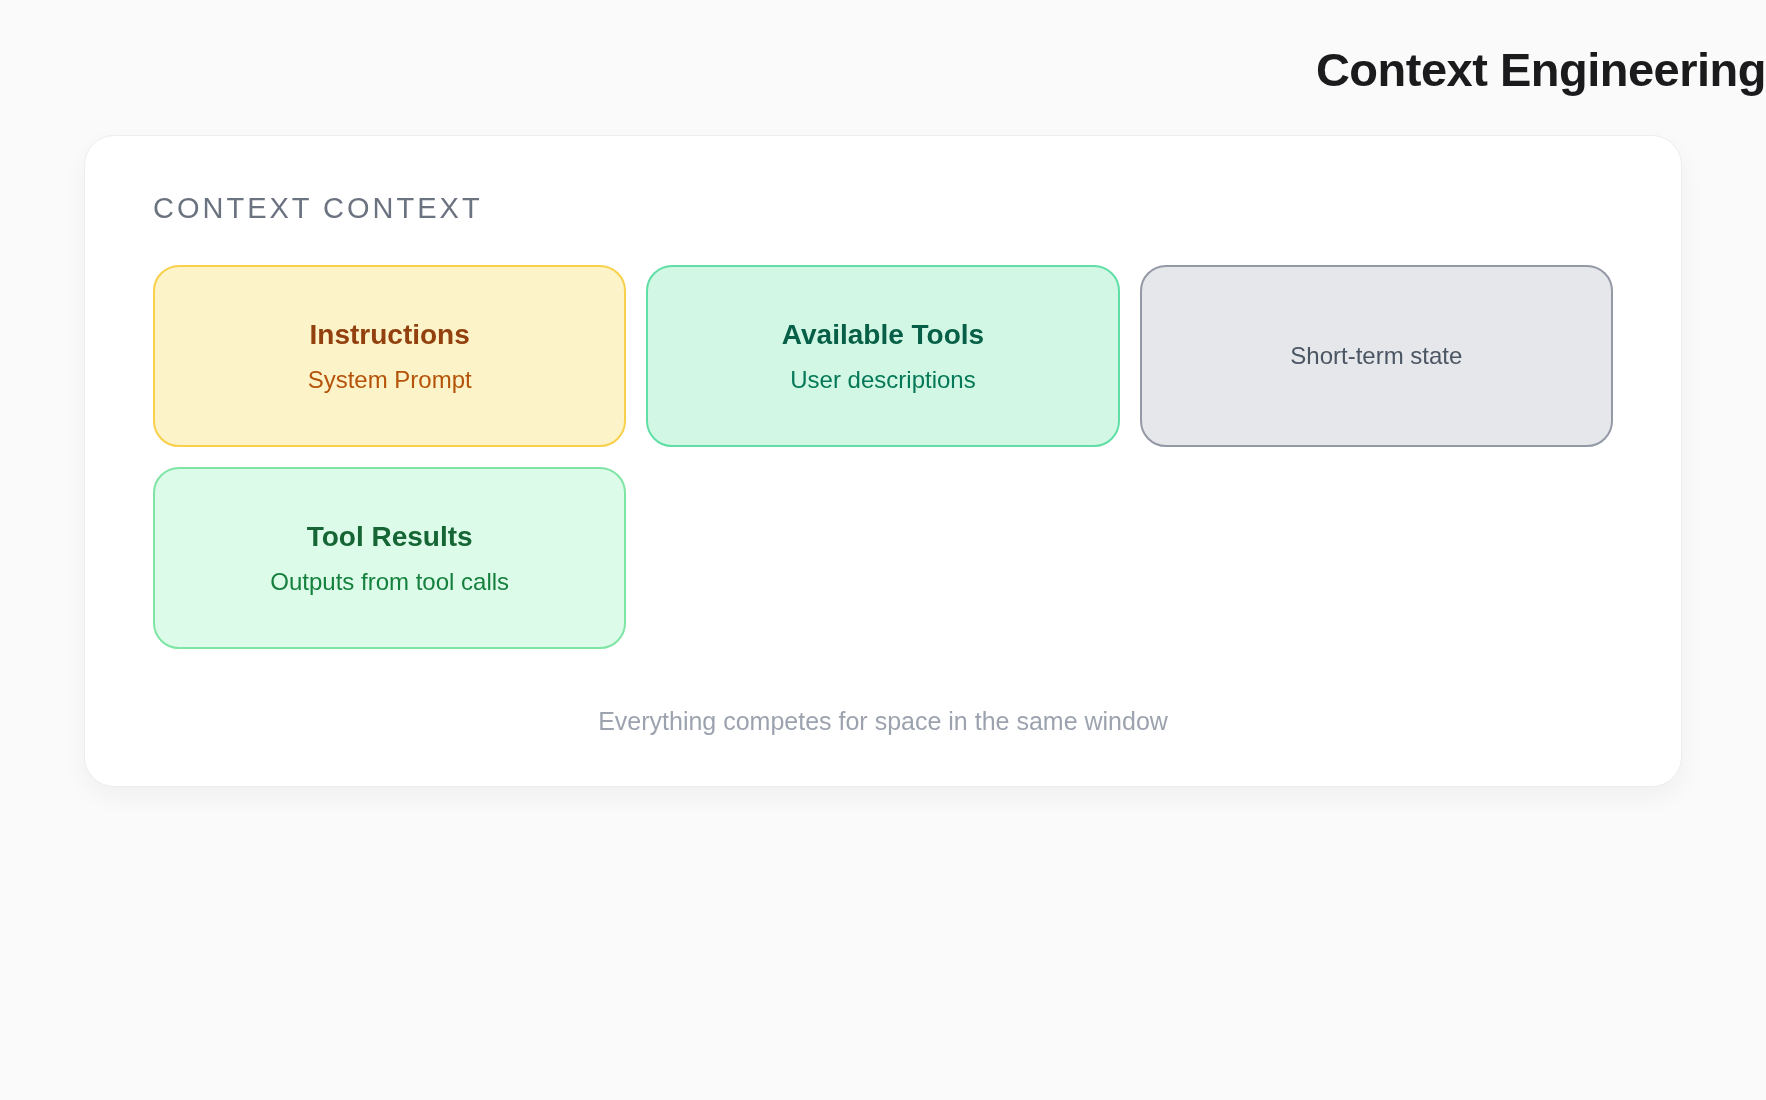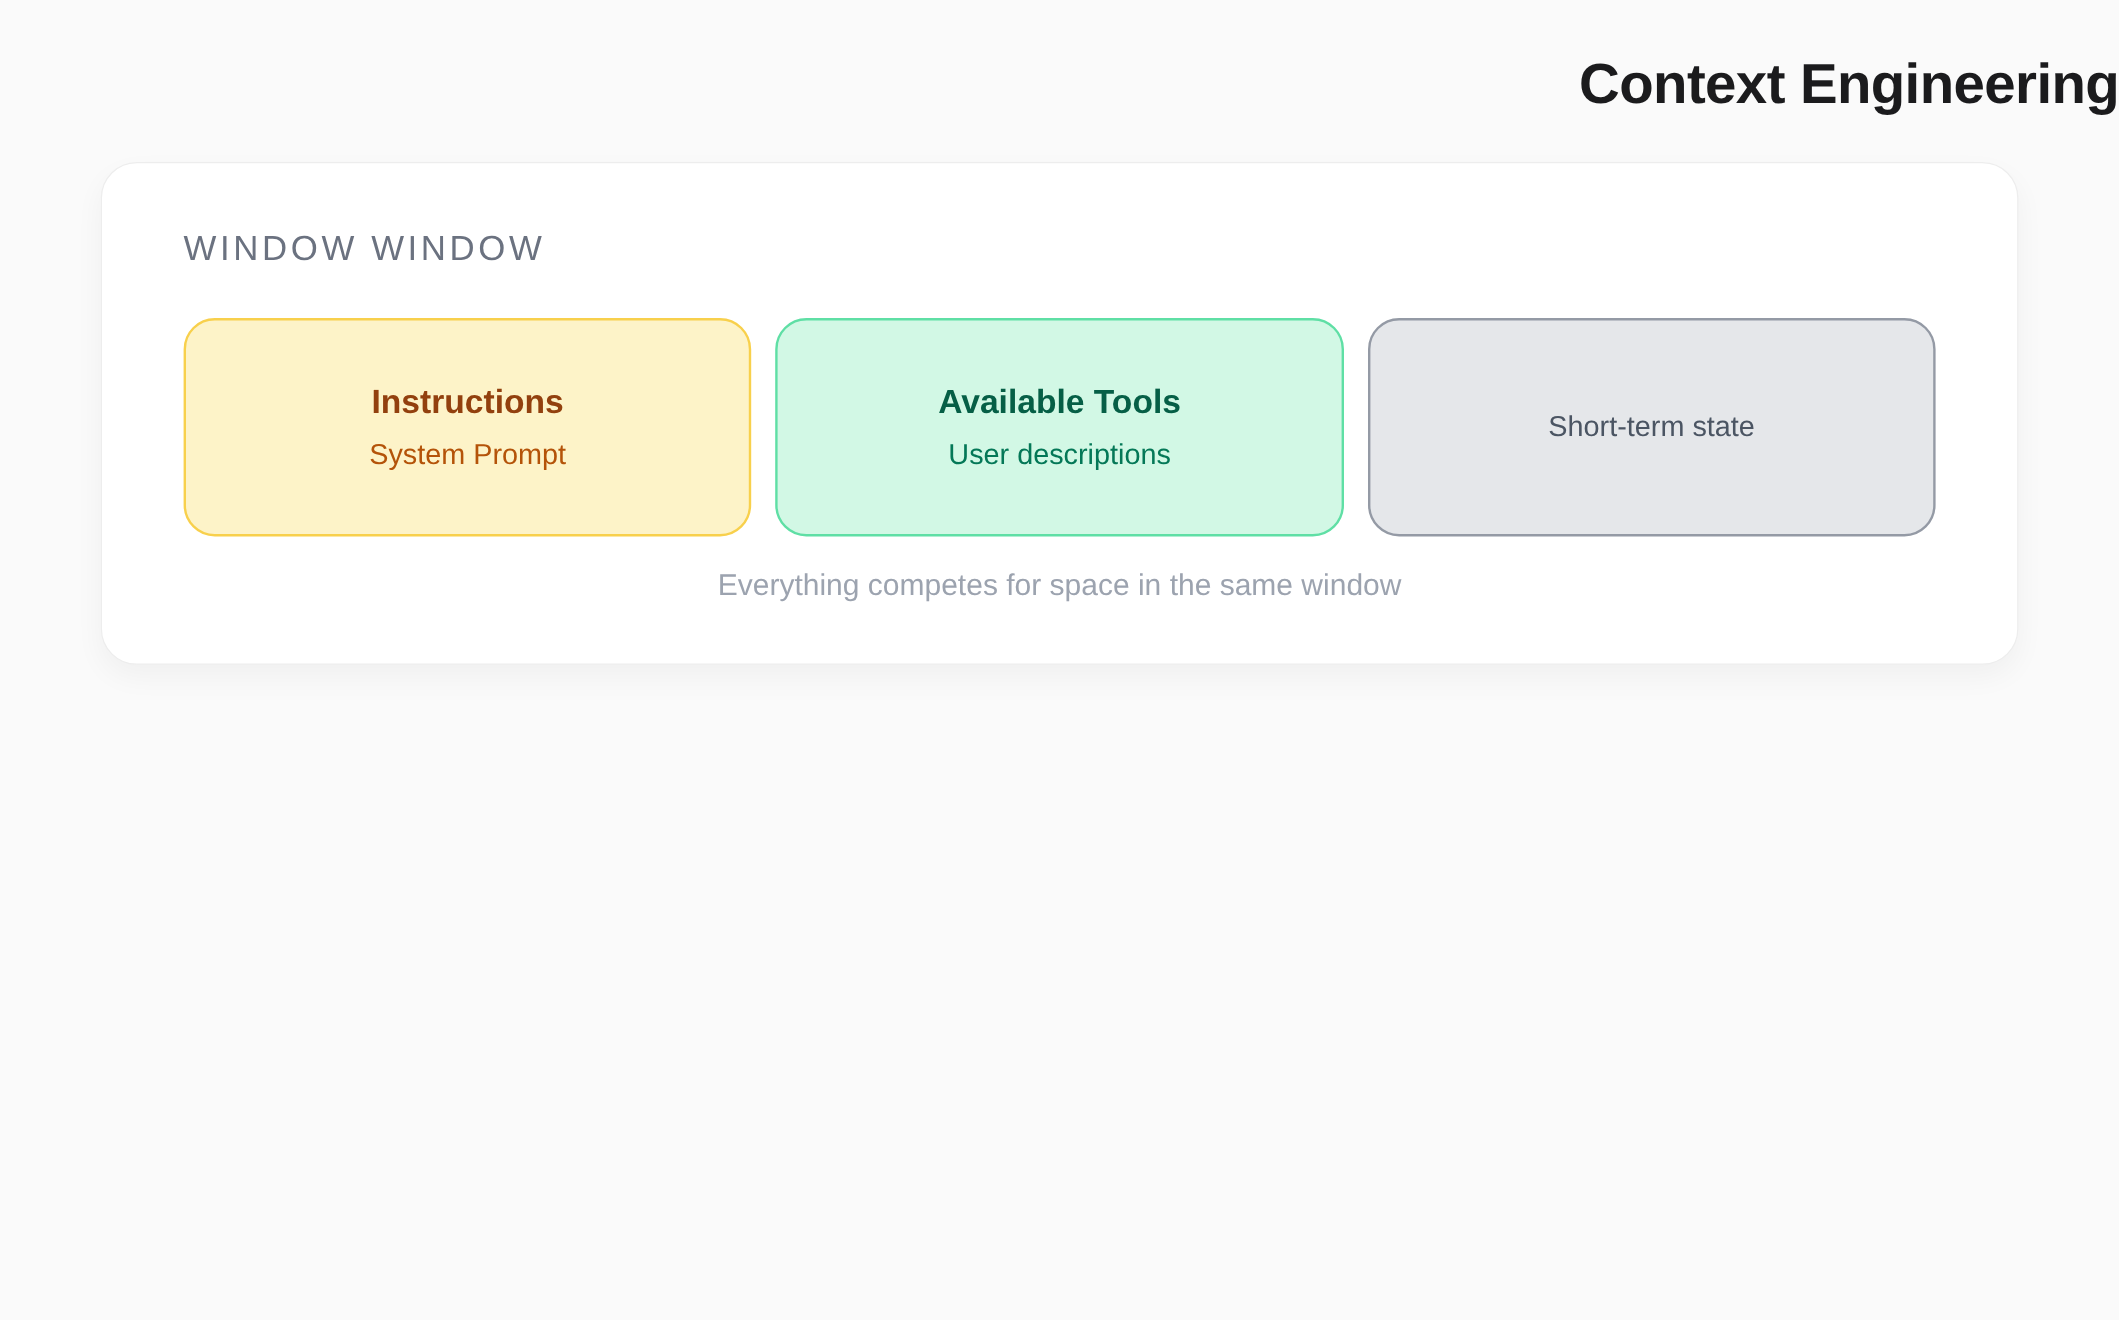--- a/index.html
+++ b/index.html
@@ -62,45 +62,49 @@
   .box-title {
     font-size: 28px;
     font-weight: 700;
     color: var(--title, #333);
   }
   .box-sub {
     font-size: 24px;
     color: var(--sub, #555);
   }
   .footer-note {
-    margin-top: 27px;
+    margin-top: 58px;
     text-align: center;
     font-size: 25px;
     color: #9ca3af;
   }
 </style>
 </head>
 <body>
 
 <div class="page">
   <h1 class="page-title">Context Engineering</h1>
 
   <div class="card">
-    <div class="cw-label">WINDOW WINDOW</div>
+    <div class="cw-label">CONTEXT CONTEXT</div>
 
     <div class="grid">
       <div class="box" style="--bg: #fdf3c8; --border: #f8d04c; --title: #92400e; --sub: #b45309;">
         <div class="box-title">Instructions</div>
         <div class="box-sub">System Prompt</div>
       </div>
       <div class="box" style="--bg: #d2f8e5; --border: #5fdfa5; --title: #065f46; --sub: #047857;">
         <div class="box-title">Available Tools</div>
         <div class="box-sub">User descriptions</div>
       </div>
       <div class="box" style="--bg: #e5e7ea; --border: #949aa5; --title: #334155; --sub: #4b5563;">
         <div class="box-sub">Short-term state</div>
       </div>
+      <div class="box" style="--bg: #dcfce9; --border: #7ee5a4; --title: #166534; --sub: #15803d;">
+        <div class="box-title">Tool Results</div>
+        <div class="box-sub">Outputs from tool calls</div>
+      </div>
     </div>
 
 
     <div class="footer-note">Everything competes for space in the same window</div>
   </div>
 </div>
 
 </body></html>

